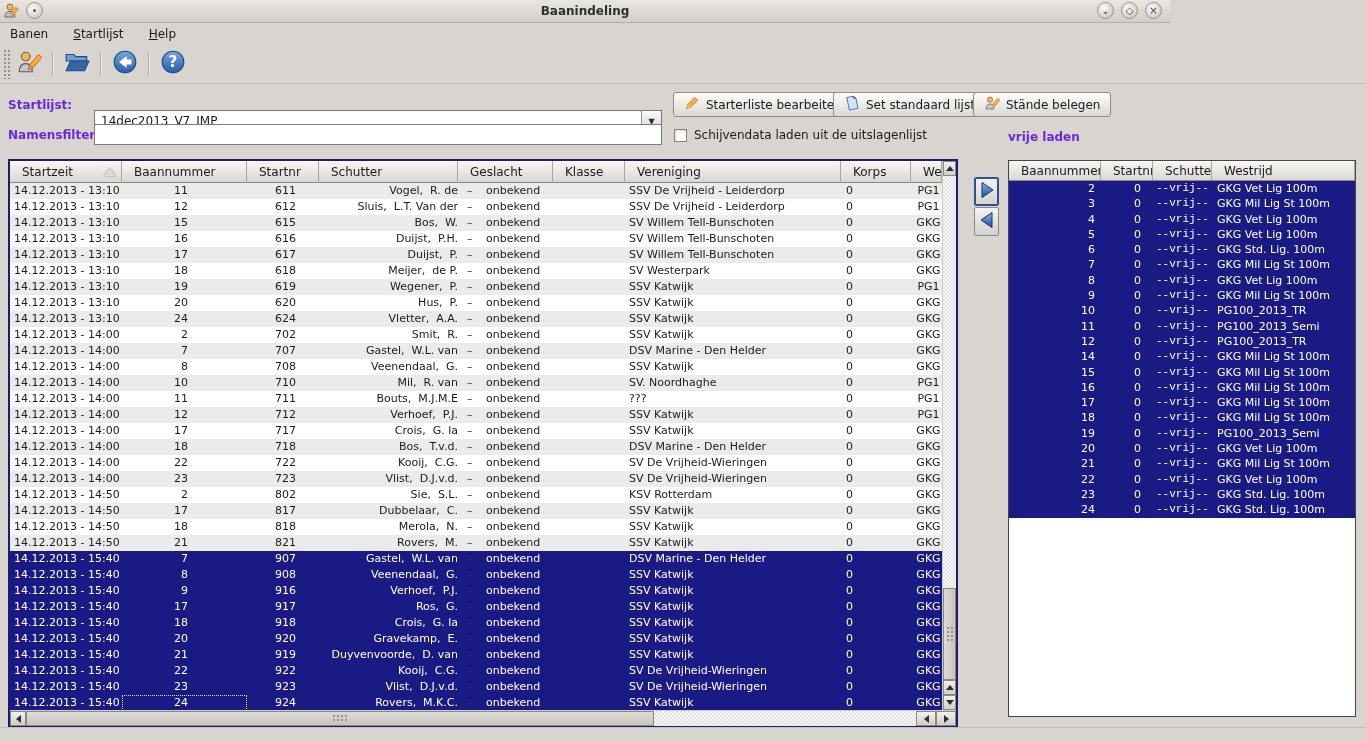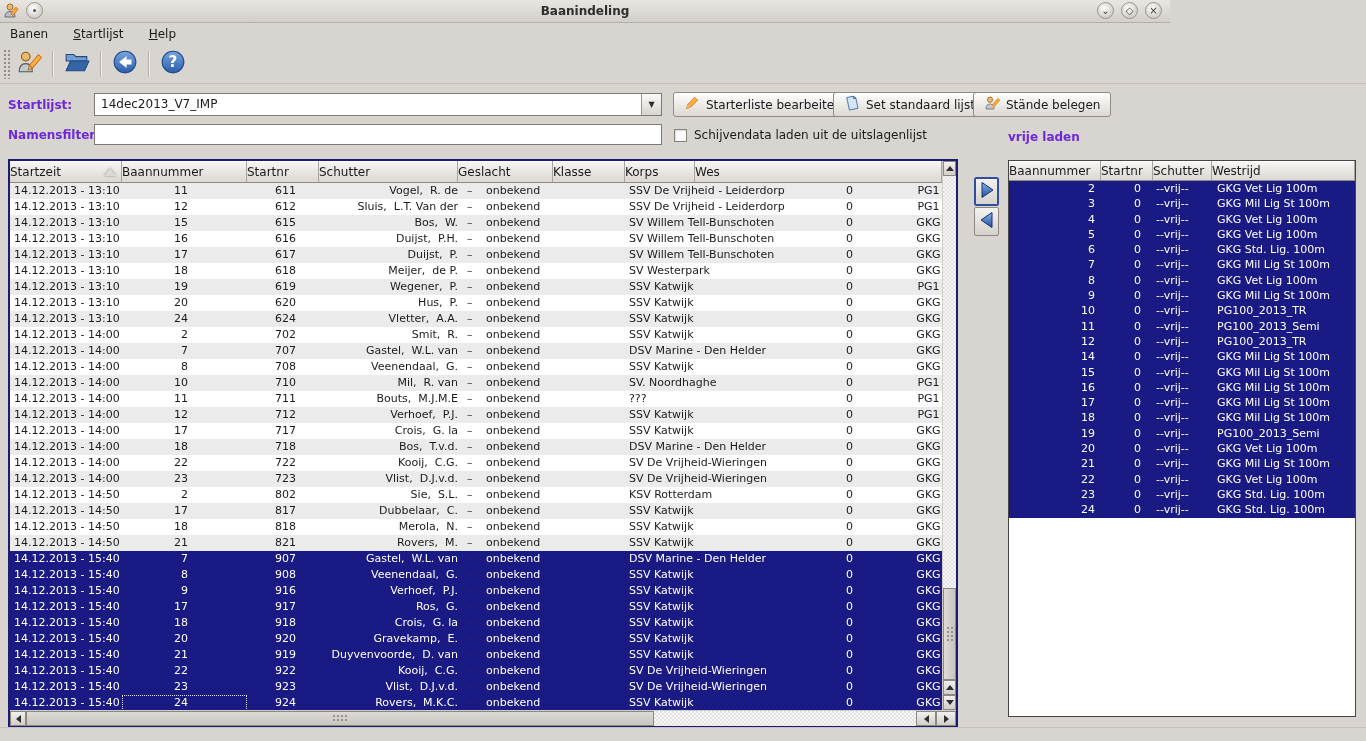--- a/index.html
+++ b/index.html
@@ -27,37 +27,37 @@
   
   .toolbar{position:absolute;left:0;top:44px;width:1366px;height:39px;
     display:flex;align-items:center;border-bottom:1px solid #c6c2bb;}
   .tb-handle{width:7px;height:30px;margin-left:3px;
     background-image:radial-gradient(circle,#968f87 1px,rgba(0,0,0,0) 1.3px);
     background-size:4px 4px;}
   .tb-btn{width:36px;height:34px;display:flex;align-items:center;justify-content:center;margin:0 1px;}
   .tb-sep{width:1px;height:26px;background:#b6b1aa;border-right:1px solid #f0eeeb;margin:0 4px;}
   
   .bold-label{position:absolute;font-size:12px;font-weight:bold;color:#6d28d9;}
-  .combo{position:absolute;left:94px;top:93px;width:568px;height:23px;
+  .combo{position:absolute;left:94px;top:110px;width:568px;height:23px;
     border:1px solid #7f7a72;background:#fff;display:flex;box-sizing:border-box;}
   .combo-text{flex:1;font-size:12px;color:#1b1b1b;padding:3px 0 0 6px;overflow:hidden;white-space:nowrap;}
   .combo-btn{width:19px;background:linear-gradient(#fbfaf9,#d8d4cf);border-left:1px solid #9b958d;
     display:flex;align-items:center;justify-content:center;font-size:8px;color:#2e2e2e;}
   .btn{position:absolute;height:25px;background:linear-gradient(#fefefd,#dcd8d3);
     border:1px solid #918b82;border-radius:3px;box-shadow:inset 0 1px 0 #fff;
     display:flex;align-items:center;gap:6px;padding:0 10px;font-size:12px;color:#1b1b1b;box-sizing:border-box;white-space:nowrap;}
   .text-input{position:absolute;left:94px;top:124px;width:568px;height:21px;
     border:1px solid #7f7a72;background:#fff;font-size:12px;padding:0 4px;box-sizing:border-box;
     font-family:"DejaVu Sans","Liberation Sans",sans-serif;}
   .checkbox{position:absolute;left:674px;top:129px;width:13px;height:13px;background:#fff;
     border:1px solid #87817a;box-shadow:inset 1px 1px 2px rgba(0,0,0,.15);box-sizing:border-box;}
   
   .hcell{background:linear-gradient(#f8f7f5,#dbd7d2);border-right:1px solid #aaa49c;
     border-bottom:1px solid #8f897f;box-sizing:border-box;
-    display:flex;align-items:center;padding-left:0;font-size:12px;color:#1b1b1b;
+    display:flex;align-items:center;padding-left:12px;font-size:12px;color:#1b1b1b;
     overflow:hidden;white-space:nowrap;box-shadow:inset 0 1px 0 #fff;}
   .sort-arrow{margin-left:auto;margin-right:5px;width:0;height:0;
     border-left:6px solid transparent;border-right:6px solid transparent;
     border-bottom:8px solid #dcd8d3;filter:drop-shadow(0 0 1px #8f897f);}
   
   .main-table{position:absolute;left:8px;top:159px;width:950px;height:569px;
     border:2px solid #1d1d70;background:#fff;box-sizing:border-box;}
   .mt-header{position:absolute;left:0;top:0;right:14px;height:22px;display:flex;}
   .mt-body{position:absolute;left:0;top:22px;right:14px;bottom:16px;overflow:hidden;background:#000000;}
   .mrow{display:flex;height:16px;font-size:11px;line-height:16px;white-space:pre;color:#1b1b1b;}
@@ -112,21 +112,21 @@
   
   .free-table{position:absolute;left:1008px;top:160px;width:348px;height:557px;
     border:1px solid #454545;background:#fff;box-sizing:border-box;}
   .ft-header{position:absolute;left:0;top:0;right:0;height:20px;display:flex;}
   .ft-body{position:absolute;left:0;top:20px;right:0;bottom:0;overflow:hidden;background:#fff;}
   .frow{display:flex;height:15.3px;font-size:11px;line-height:15.3px;white-space:pre;
     background:#1a1a84;color:#fff;}
   .frow div{box-sizing:border-box;overflow:hidden;}
   .f0{width:92px;text-align:right;padding-right:6px;}
   .f1{width:52px;text-align:right;padding-right:12px;}
-  .f2{width:59px;padding-left:3px;}
+  .f2{width:59px;padding-left:3px;font-family:Liberation Mono, monospace;}
   .f3{flex:1;padding-left:5px;}
   .fh0{width:92px}.fh1{width:52px}.fh2{width:59px}.fh3{flex:1}
   
   .statusbar{position:absolute;left:0;bottom:0;width:1366px;height:13px;
     background:#d8d4cf;border-top:1px solid #c6c2bb;}
 </style>
 </head>
 <body>
 
 <div class="titlebar">
@@ -256,20 +256,21 @@
   <div class="mt-header">
     <div class="hcell h0">
         <span>Startzeit</span>
         <span class="sort-arrow"></span>
       </div>
     <div class="hcell h1">Baannummer</div>
     <div class="hcell h2">Startnr</div>
     <div class="hcell h3">Schutter</div>
     <div class="hcell h4">Geslacht</div>
     <div class="hcell h5">Klasse</div>
+    <div class="hcell h6">Vereniging</div>
     <div class="hcell h7">Korps</div>
     <div class="hcell h8">Wes</div>
   </div>
   <div class="mt-body">
       <div class="mrow even"><div class="c0">14.12.2013 - 13:10</div><div class="c1">11</div><div class="c2">611</div><div class="c3">Vogel,  R. de</div><div class="c4"><span class="g-dash">–</span><span>onbekend</span></div><div class="c5"></div><div class="c6">SSV De Vrijheid - Leiderdorp</div><div class="c7">0</div><div class="c8">PG1</div></div>
       <div class="mrow odd"><div class="c0">14.12.2013 - 13:10</div><div class="c1">12</div><div class="c2">612</div><div class="c3">Sluis,  L.T. Van der</div><div class="c4"><span class="g-dash">–</span><span>onbekend</span></div><div class="c5"></div><div class="c6">SSV De Vrijheid - Leiderdorp</div><div class="c7">0</div><div class="c8">PG1</div></div>
       <div class="mrow even"><div class="c0">14.12.2013 - 13:10</div><div class="c1">15</div><div class="c2">615</div><div class="c3">Bos,  W.</div><div class="c4"><span class="g-dash">–</span><span>onbekend</span></div><div class="c5"></div><div class="c6">SV Willem Tell-Bunschoten</div><div class="c7">0</div><div class="c8">GKG</div></div>
       <div class="mrow odd"><div class="c0">14.12.2013 - 13:10</div><div class="c1">16</div><div class="c2">616</div><div class="c3">Duijst,  P.H.</div><div class="c4"><span class="g-dash">–</span><span>onbekend</span></div><div class="c5"></div><div class="c6">SV Willem Tell-Bunschoten</div><div class="c7">0</div><div class="c8">GKG</div></div>
       <div class="mrow even"><div class="c0">14.12.2013 - 13:10</div><div class="c1">17</div><div class="c2">617</div><div class="c3">Duijst,  P.</div><div class="c4"><span class="g-dash">–</span><span>onbekend</span></div><div class="c5"></div><div class="c6">SV Willem Tell-Bunschoten</div><div class="c7">0</div><div class="c8">GKG</div></div>
       <div class="mrow odd"><div class="c0">14.12.2013 - 13:10</div><div class="c1">18</div><div class="c2">618</div><div class="c3">Meijer,  de P.</div><div class="c4"><span class="g-dash">–</span><span>onbekend</span></div><div class="c5"></div><div class="c6">SV Westerpark</div><div class="c7">0</div><div class="c8">GKG</div></div>

